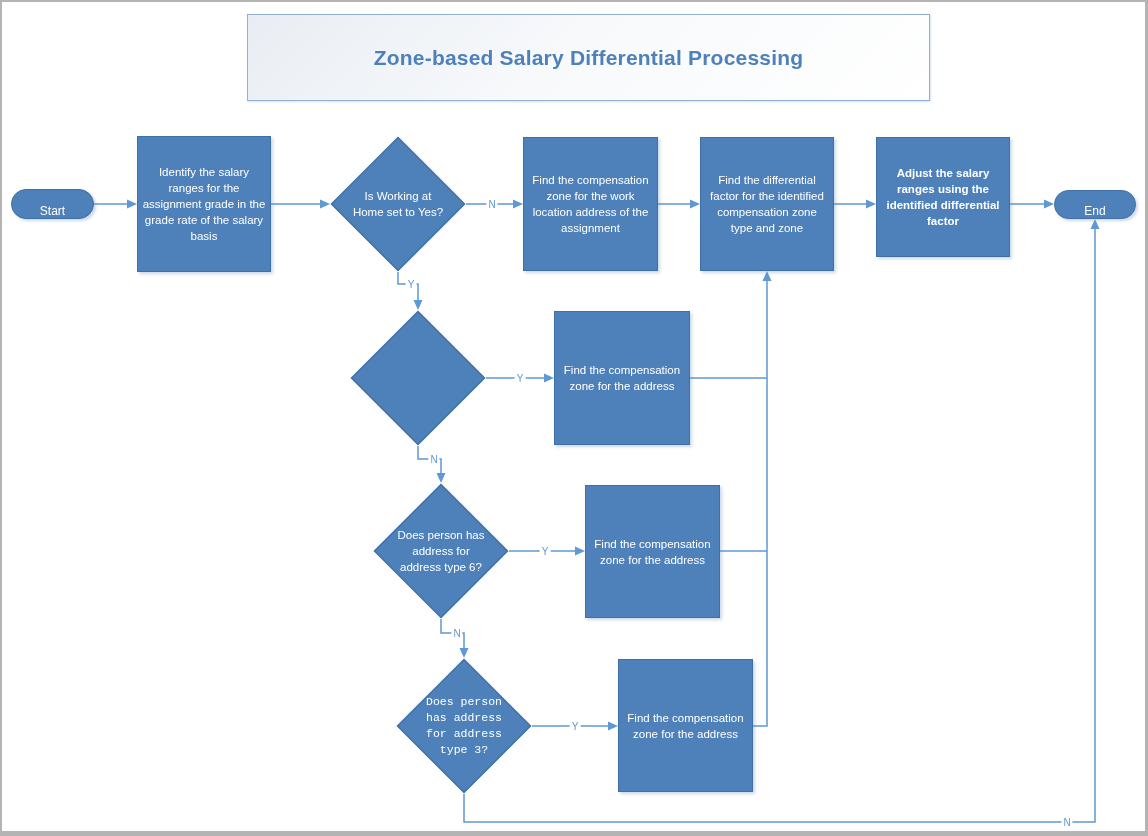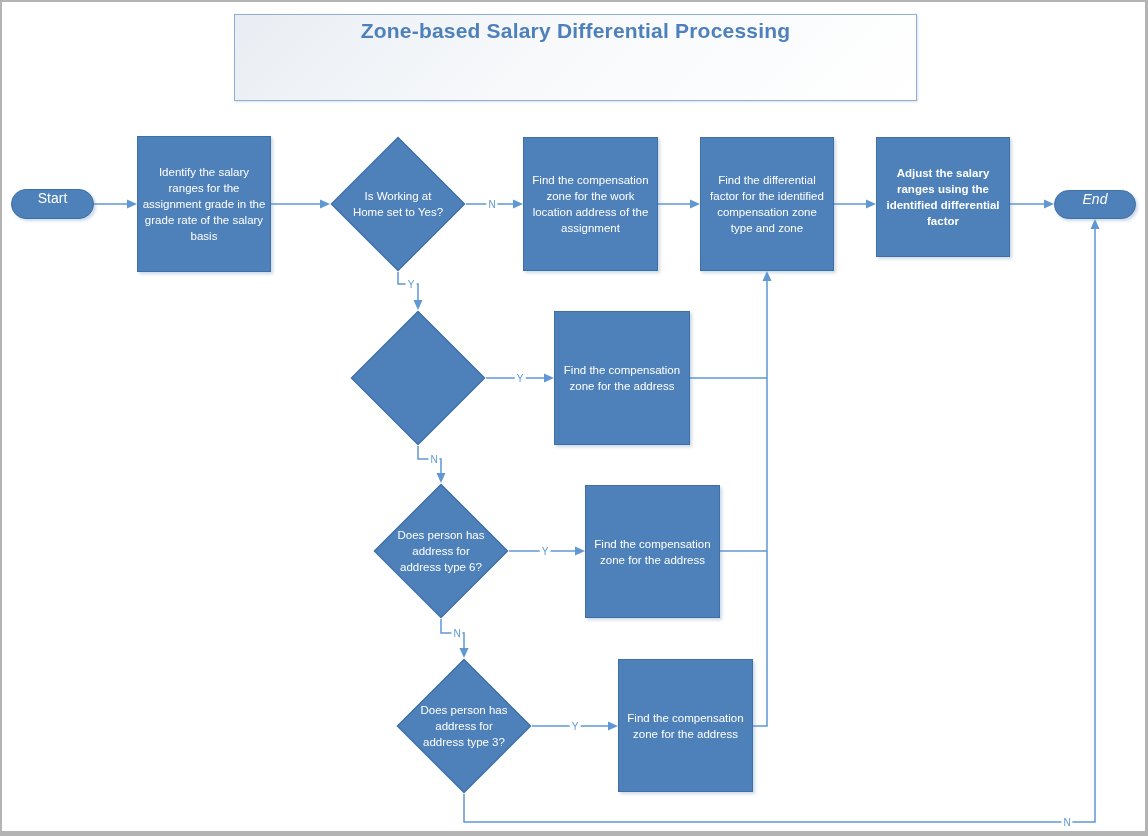--- a/index.html
+++ b/index.html
@@ -13,35 +13,35 @@
   }
   *{margin:0;padding:0;box-sizing:border-box;}
   html,body{width:1148px;height:836px;overflow:hidden;background:#ffffff;
     font-family:"Liberation Sans","DejaVu Sans",sans-serif;}
   .page{position:absolute;left:0;top:0;width:1148px;height:836px;background:#ffffff;}
   .page-border{position:absolute;inset:0;border:2px solid var(--page-border);
     border-right-width:3px;border-bottom-width:5px;pointer-events:none;z-index:10;}
   .edges{position:absolute;left:0;top:0;width:1148px;height:836px;z-index:1;}
   .edges path{fill:none;stroke:var(--connector);stroke-width:1.5;}
   .edges polygon{fill:var(--connector);stroke:none;}
-  .title-box{position:absolute;left:234px;top:14px;width:683px;height:87px;
+  .title-box{position:absolute;left:247px;top:14px;width:683px;height:87px;
     border:1.5px solid var(--title-border);
     background:linear-gradient(135deg,#e9edf3 0%,#f7f9fb 45%,#ffffff 100%);
-    display:flex;flex-direction:row;justify-content:center;
+    display:flex;flex-direction:column;align-items:center;justify-content:center;
     z-index:2;box-shadow:1px 1px 2px rgba(150,170,200,0.35);}
   .title-line{font-size:21px;line-height:31px;color:var(--title-text);font-weight:600;
     letter-spacing:0.2px;}
   .node{position:absolute;z-index:2;color:var(--shape-text);}
   .process{background:var(--shape-fill);border:1.5px solid var(--shape-border);
     display:flex;align-items:center;justify-content:center;text-align:center;
     font-size:11.5px;line-height:16px;padding:0 4px;
     box-shadow:2px 2px 3px rgba(110,145,185,0.35);}
   .terminator{background:var(--shape-fill);border:1.5px solid var(--shape-border);
-    border-radius:15px;display:flex;align-items:flex-start;justify-content:center;
-    text-align:center;font-size:14px;box-shadow:2px 2px 3px rgba(110,145,185,0.35);}
+    border-radius:15px;display:flex;align-items:flex-end;justify-content:center;
+    text-align:center;font-size:12px;box-shadow:2px 2px 3px rgba(110,145,185,0.35);}
   .diamond{width:136px;height:136px;}
   .diamond svg{position:absolute;left:0;top:0;width:100%;height:100%;overflow:visible;}
   .diamond polygon{fill:var(--shape-fill);stroke:var(--shape-border);stroke-width:1.5;}
   .diamond .d-label{position:absolute;left:50%;top:50%;transform:translate(-50%,-50%);
     width:98px;text-align:center;font-size:11.5px;line-height:16px;}
   .edge-label{position:absolute;z-index:3;transform:translate(-50%,-50%);
     font-size:10px;line-height:11px;color:var(--connector);background:#ffffff;
     padding:0 2px;font-weight:400;}
 </style>
 </head>
@@ -122,21 +122,21 @@
   </div>
 
   <div class="node process" style="left:700px;top:137px;width:134px;height:134px;">
     <span>Find the differential factor for the identified compensation zone type and zone</span>
   </div>
 
   <div class="node process" style="left:876px;top:137px;width:134px;height:120px;font-weight:bold;">
     <span>Adjust the salary ranges using the identified differential factor</span>
   </div>
 
-  <div class="node terminator" style="left:1054px;top:190px;width:82px;height:29px;font-style:italic;">
+  <div class="node terminator" style="left:1054px;top:190px;width:82px;height:29px;">
     <span>End</span>
   </div>
 
   <div class="node diamond" style="left:350px;top:310px;">
     <svg viewBox="0 0 136 136">
       <polygon points="68,1.5 134.5,68 68,134.5 1.5,68"></polygon>
     </svg>
   </div>
 
   <div class="node process" style="left:554px;top:311px;width:136px;height:134px;">
@@ -147,21 +147,21 @@
     <svg viewBox="0 0 136 136">
       <polygon points="68,1.5 134.5,68 68,134.5 1.5,68"></polygon>
     </svg>
     <div class="d-label">Does person has address for address type 6?</div>
   </div>
 
   <div class="node process" style="left:585px;top:485px;width:135px;height:133px;">
     <span>Find the compensation zone for the address</span>
   </div>
 
-  <div class="node diamond" style="left:396px;top:658px;">
+  <div class="node diamond" style="left:396px;top:658px;font-family:Liberation Mono, monospace;">
     <svg viewBox="0 0 136 136">
       <polygon points="68,1.5 134.5,68 68,134.5 1.5,68"></polygon>
     </svg>
     <div class="d-label">Does person has address for address type 3?</div>
   </div>
 
   <div class="node process" style="left:618px;top:659px;width:135px;height:133px;">
     <span>Find the compensation zone for the address</span>
   </div>
 

